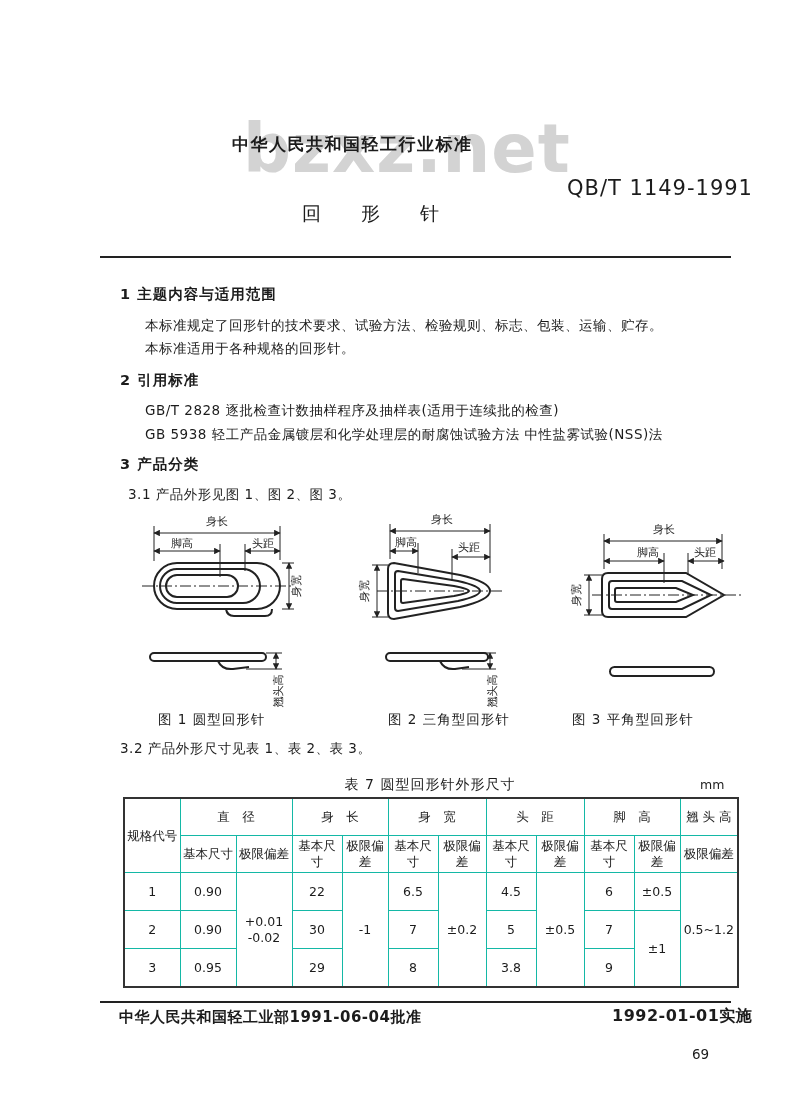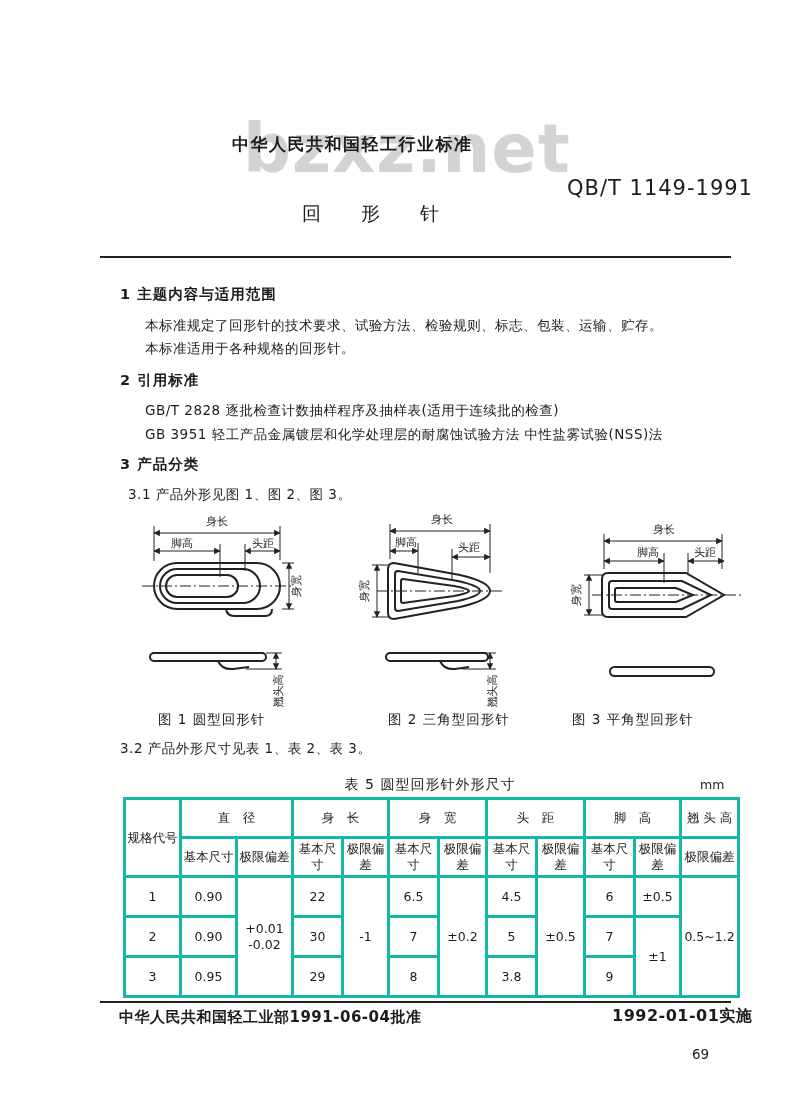--- a/index.html
+++ b/index.html
@@ -23,21 +23,21 @@
   .caption { font-size:13.5px; letter-spacing:1px; z-index:2; }
   .tbl-title { left:123px; top:776px; width:614px; text-align:center; font-size:14px; letter-spacing:1px; z-index:2; }
   .tbl-unit { left:700px; top:777px; font-size:12.5px; z-index:2; }
 
   table.dim {
     position:absolute; left:123px; top:797px; width:614px; z-index:2;
     border-collapse:collapse; table-layout:fixed;
     border:2px solid #333;
   }
   table.dim th, table.dim td {
-    border:3px solid #14b8a6; text-align:center; vertical-align:middle;
+    border:1px solid #14b8a6; text-align:center; vertical-align:middle;
     font-size:12.5px; font-weight:normal; padding:0; line-height:1.25;
     height:36px; overflow:hidden;
   }
   table.dim td { height:37px; }
 
   .footer-left  { left:119px; top:1008px; font-size:15px; font-weight:bold; letter-spacing:0.5px; z-index:2; }
   .footer-right { left:612px; top:1006px; font-size:16px; font-weight:bold; letter-spacing:0.5px; z-index:2; }
   .page-num { left:692px; top:1046px; font-size:13.5px; z-index:2; }
 
   svg.fig { position:absolute; z-index:2; overflow:visible; }
@@ -57,21 +57,21 @@
   <div class="abs std-code">QB/T 1149-1991</div>
   <div class="abs doc-title">回 形 针</div>
   <div class="abs rule" style="left:100px;top:256px;width:631px;"></div>
 
   <div class="abs sec-heading" style="left:120px;top:285px;">1  主题内容与适用范围</div>
   <div class="abs body-text" style="left:145px;top:317px;">本标准规定了回形针的技术要求、试验方法、检验规则、标志、包装、运输、贮存。</div>
   <div class="abs body-text" style="left:145px;top:340px;">本标准适用于各种规格的回形针。</div>
 
   <div class="abs sec-heading" style="left:120px;top:371px;">2  引用标准</div>
   <div class="abs body-text" style="left:145px;top:402px;">GB/T 2828  逐批检查计数抽样程序及抽样表(适用于连续批的检查)</div>
-  <div class="abs body-text" style="left:145px;top:426px;">GB 3951  轻工产品金属镀层和化学处理层的耐腐蚀试验方法  中性盐雾试验(NSS)法</div>
+  <div class="abs body-text" style="left:145px;top:426px;">GB 5938  轻工产品金属镀层和化学处理层的耐腐蚀试验方法  中性盐雾试验(NSS)法</div>
 
   <div class="abs sec-heading" style="left:120px;top:455px;">3  产品分类</div>
   <div class="abs body-text" style="left:128px;top:486px;">3.1  产品外形见图 1、图 2、图 3。</div>
 
   <svg class="fig" style="left:130px;top:503px;" width="175" height="205">
     <defs>
       <marker id="ah" viewBox="0 0 10 10" refX="9" refY="5" markerWidth="6.5" markerHeight="6.5" orient="auto-start-reverse">
         <path d="M0,0 L10,5 L0,10 z" fill="#222"></path>
       </marker>
     </defs>
@@ -168,21 +168,21 @@
       <rect class="wire" x="38" y="152" width="104" height="9" rx="4.5"></rect>
     </g>
   </svg>
 
   <div class="abs caption" style="left:158px;top:711px;">图 1  圆型回形针</div>
   <div class="abs caption" style="left:388px;top:711px;">图 2  三角型回形针</div>
   <div class="abs caption" style="left:572px;top:711px;">图 3  平角型回形针</div>
 
   <div class="abs body-text" style="left:120px;top:740px;">3.2  产品外形尺寸见表 1、表 2、表 3。</div>
 
-  <div class="abs tbl-title">表 5  圆型回形针外形尺寸</div>
+  <div class="abs tbl-title">表 7  圆型回形针外形尺寸</div>
   <div class="abs tbl-unit">mm</div>
 
   <table class="dim">
     <colgroup>
       <col style="width:56px">
         <col style="width:56px">
         <col style="width:56px">
       <col style="width:50px">
         <col style="width:46px">
         <col style="width:50px">

